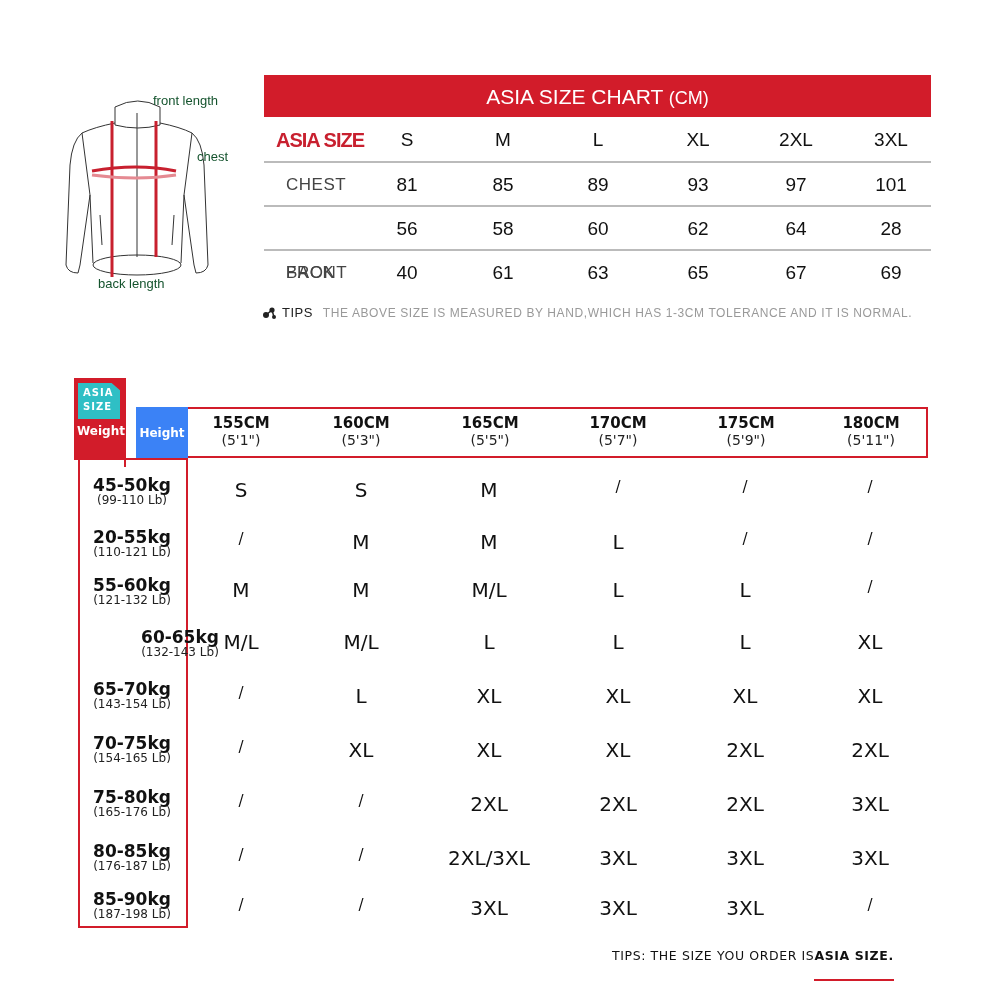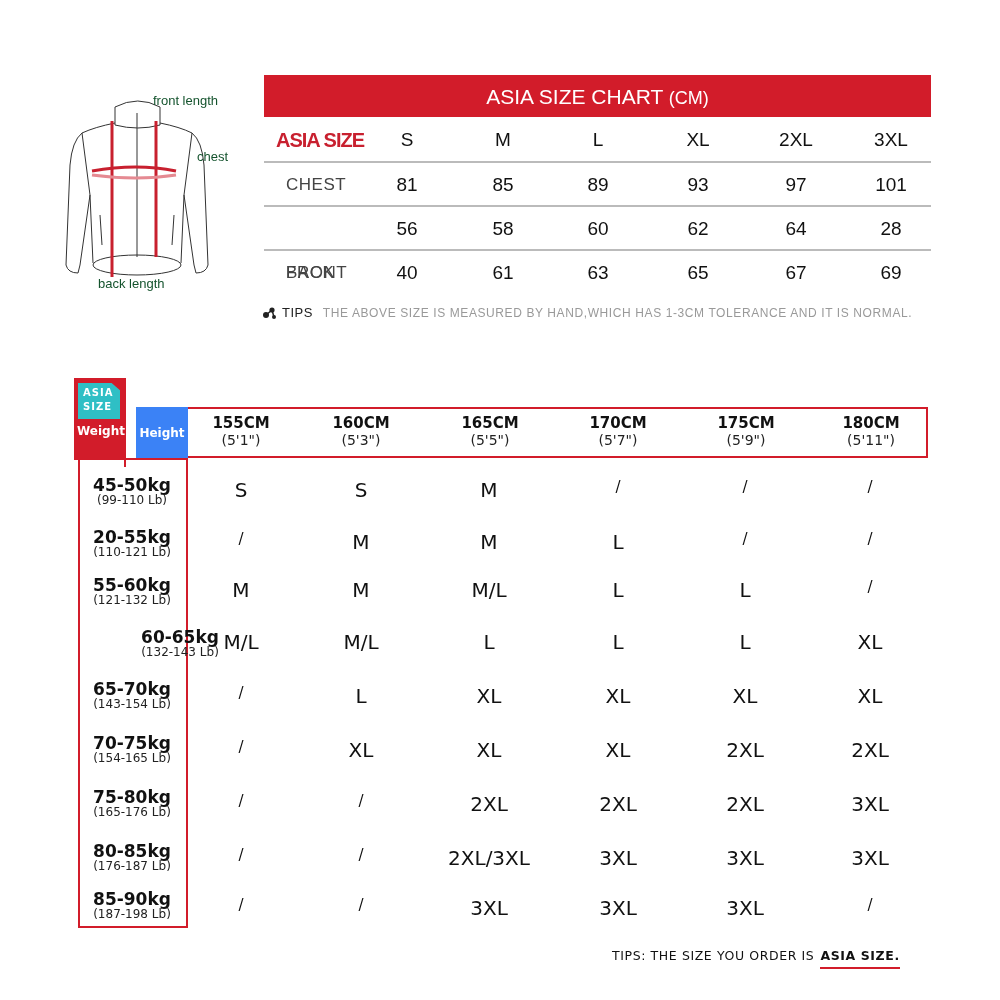--- a/index.html
+++ b/index.html
@@ -31,21 +31,21 @@
   .hcol .cm { font-weight:bold; font-size:15px; color:#111; line-height:18px; }
   .hcol .ft { font-size:14px; color:#222; line-height:16px; }
   .weight-frame { left:78px; top:458px; width:110px; height:470px; border:2px solid #d21c2a; border-top:0; box-sizing:border-box; }
   .weight-frame-top { left:124px; top:458px; width:64px; height:9px; border-top:2px solid #d21c2a; border-left:2px solid #d21c2a; box-sizing:border-box; }
   .wrow { position:absolute; left:80px; width:104px; text-align:center; font-family:"DejaVu Sans", sans-serif; }
   .wrow .kg { font-weight:bold; font-size:17px; color:#111; line-height:18px; }
   .wrow .lb { font-size:12px; color:#222; line-height:13px; }
   .gcell { position:absolute; width:120px; text-align:center; font-family:"DejaVu Sans", sans-serif; font-size:20px; color:#111; }
   .gcell.slash { font-size:15px; }
   .tips2 { left:612px; top:948px; font-family:"DejaVu Sans", sans-serif; font-size:12.5px; color:#111; letter-spacing:0.6px; white-space:nowrap; }
-  .tips2 .em { font-weight:bold; border-bottom:2px solid #d21c2a; padding-bottom:4px; margin-left:6px; }
+  .tips2 .em { font-weight:bold; border-bottom:2px solid #d21c2a; padding-bottom:16px; }
 </style>
 </head>
 <body>
 
 <div id="jacket" class="abs">
   <svg width="200" height="215" viewBox="0 0 200 215">
     <g fill="none" stroke="#333" stroke-width="1">
       <path d="M55 22 Q78 10 100 22"></path>
       <path d="M55 22 L55 40 Q78 46 100 40 L100 22"></path>
       <path d="M55 38 Q35 42 22 48 Q12 56 10 80 L6 180 Q8 188 18 188 L20 180 L30 110"></path>

